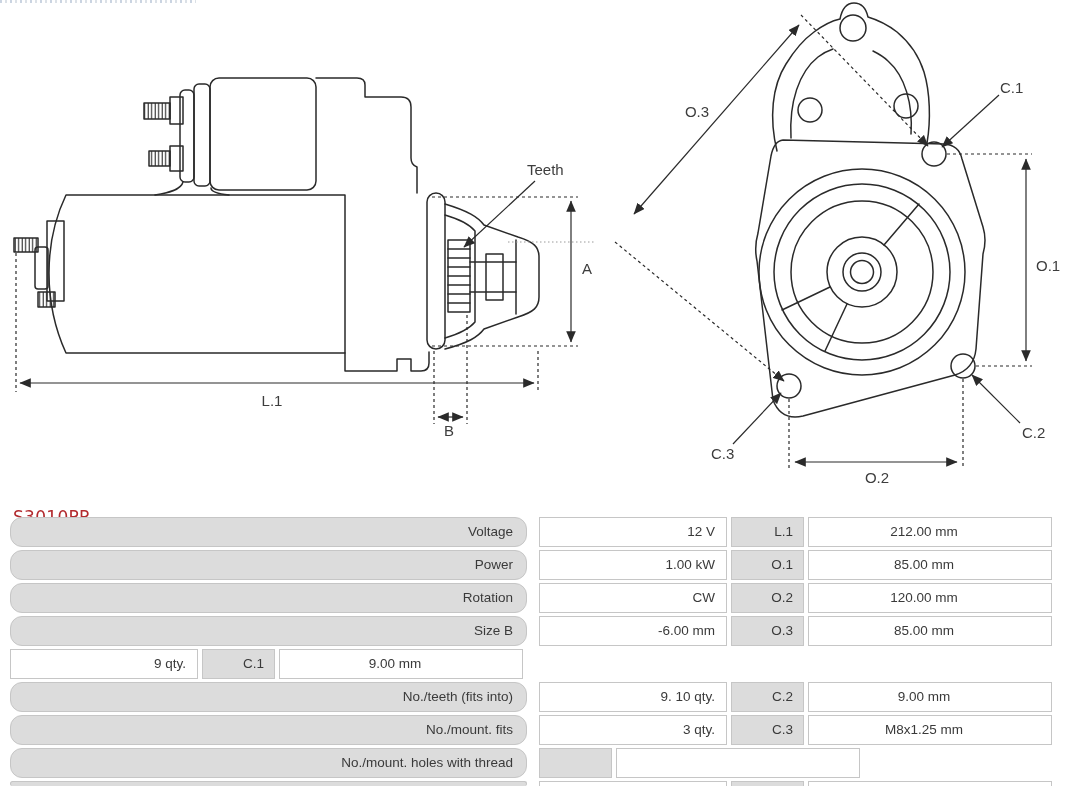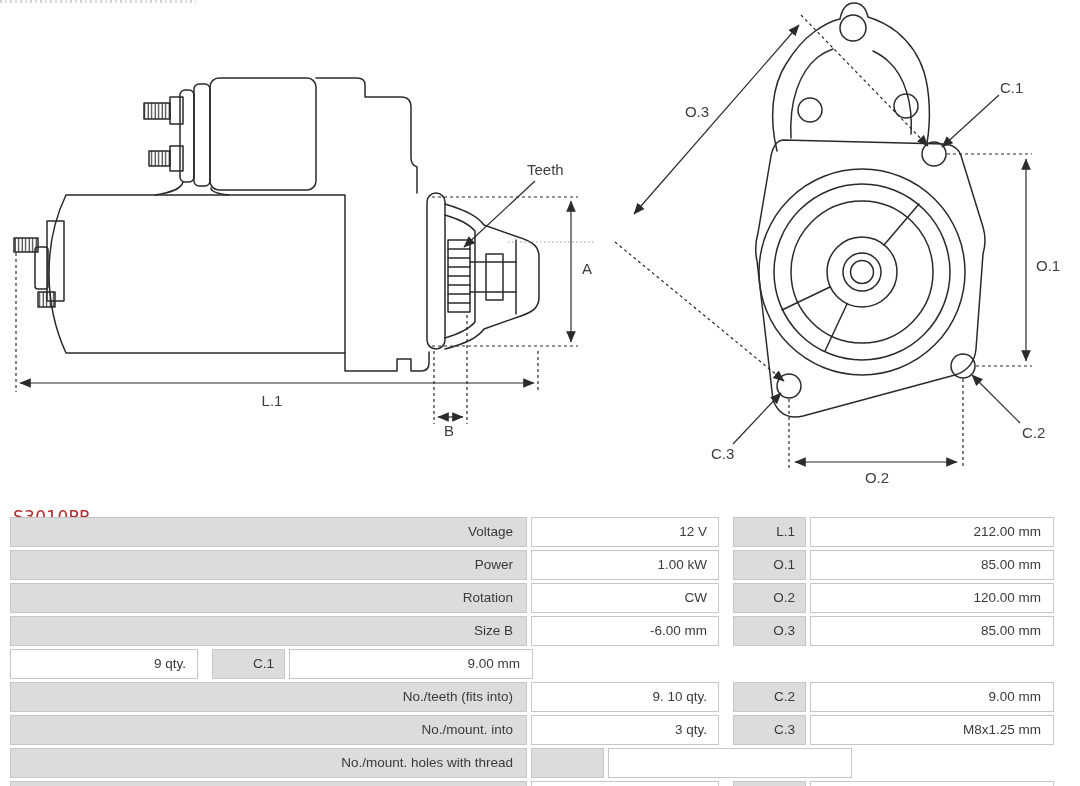--- a/index.html
+++ b/index.html
@@ -8,24 +8,24 @@
   .logo-strip{position:absolute;top:0;left:0;width:196px;height:3px;opacity:.75;
     background:repeating-linear-gradient(90deg,#b9c6d8 0 2px,#ffffff 2px 5px,#cfd6de 5px 7px,#ffffff 7px 10px);}
   .drawing{position:absolute;top:0;left:0;}
   .dlabel{font-size:15px;fill:#3d3d3d;font-family:"Liberation Sans",sans-serif;}
   .part-number{position:absolute;left:13px;top:487px;font-size:17px;letter-spacing:.3px;
     color:#b22a2e;font-family:"DejaVu Sans","Liberation Sans",sans-serif;margin-top:20px;}
   .spec-table{position:absolute;left:10px;top:517px;width:1064px;}
   .trow{display:flex;height:30px;margin-bottom:3px;}
   .cell{box-sizing:border-box;border:1px solid #c6c6c6;font-size:13.5px;line-height:28px;
         color:#3a3a3a;text-align:right;white-space:nowrap;overflow:hidden;}
-  .c1{width:517px;background:#dcdcdc;padding-right:13px;margin-right:4px;}
-  .c2{width:188px;background:#ffffff;padding-right:11px;margin-right:14px;}
+  .c1{width:517px;background:#dcdcdc;padding-right:13px;margin-right:12px;border-radius:12px;}
+  .c2{width:188px;background:#ffffff;padding-right:11px;margin-right:4px;}
   .c3{width:73px;background:#dcdcdc;padding-right:10px;margin-right:4px;}
-  .c4{width:244px;background:#ffffff;padding-right:12px;}
+  .c4{width:244px;background:#ffffff;padding-right:12px;text-align:center;}
   .trow.cut{height:5px;margin-bottom:0;}
   .trow.cut .cell{border-bottom:none;}
 </style>
 </head>
 <body>
 
 <div class="sheet">
 
   <div class="logo-strip"></div>
 
@@ -177,21 +177,21 @@
       <div class="cell c3">C.1</div>
       <div class="cell c4">9.00 mm</div>
     </div>
     <div class="trow">
       <div class="cell c1">No./teeth (fits into)</div>
       <div class="cell c2">9. 10 qty.</div>
       <div class="cell c3">C.2</div>
       <div class="cell c4">9.00 mm</div>
     </div>
     <div class="trow">
-      <div class="cell c1">No./mount. into</div>
+      <div class="cell c1">No./mount. fits</div>
       <div class="cell c2">3 qty.</div>
       <div class="cell c3">C.3</div>
       <div class="cell c4">M8x1.25 mm</div>
     </div>
     <div class="trow">
       <div class="cell c1">No./mount. holes with thread</div>
       <div class="cell c3"></div>
       <div class="cell c4"></div>
     </div>
 

